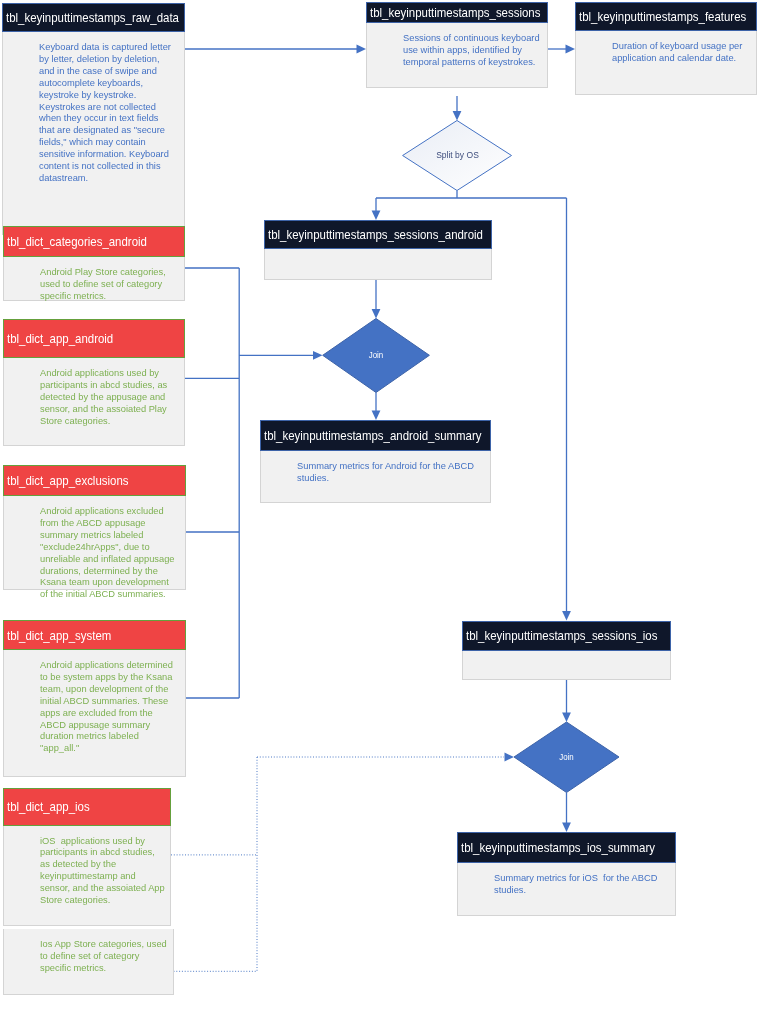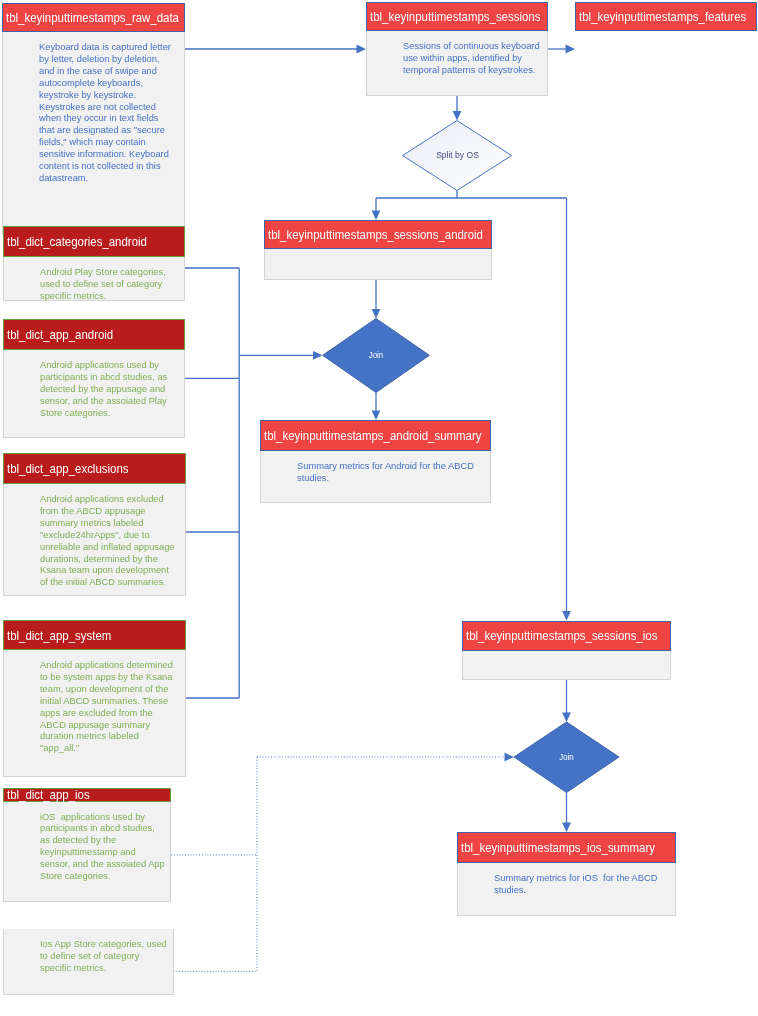--- a/index.html
+++ b/index.html
@@ -3,22 +3,22 @@
 <meta charset="utf-8">
 <style>
 *{margin:0;padding:0;box-sizing:border-box}
 html,body{width:758px;height:1016px;background:#fff}
 body{font-family:"Liberation Sans",sans-serif;position:relative;overflow:hidden}
 .box{position:absolute}
 .hd{color:#fff;display:flex;align-items:center;padding-left:3px;font-size:13px;white-space:nowrap}
 .hd span{transform:scaleX(0.88);transform-origin:0 50%}
 .bd{background:#f1f1f1;border:1px solid #d4d4d4;border-top:none;font-size:9.8px;line-height:11.9px;position:relative}
 .txt{position:absolute;left:36px;top:9px;transform:scaleX(0.95);transform-origin:0 0;white-space:nowrap}
-.blue .hd{background:#ef4444;border:1px solid #3d63a8}
-.green .hd{background:#b91c1c;border:1px solid #65a03c}
+.blue .hd{background:#0f172a;border:1px solid #3d63a8}
+.green .hd{background:#ef4444;border:1px solid #65a03c}
 .blue .bd{color:#4472C4}
 .green .bd{color:#7db051}
 #ovl{position:absolute;left:0;top:0}
 </style>
 </head>
 <body>
 
 <svg id="ovl" width="758" height="1016" viewBox="0 0 758 1016">
 <defs>
 <linearGradient id="g1" x1="0" y1="0" x2="1" y2="1">
@@ -64,31 +64,34 @@
 <div class="box blue" style="left:2px;top:3px;width:183px">
 <div class="hd" style="height:29px">
       <span>tbl_keyinputtimestamps_raw_data</span>
     </div>
 <div class="bd" style="height:203px">
       <div class="txt">Keyboard data is captured letter<br>by letter, deletion by deletion,<br>and in the case of swipe and<br>autocomplete keyboards,<br>keystroke by keystroke.<br>Keystrokes are not collected<br>when they occur in text fields<br>that are designated as "secure<br>fields," which may contain<br>sensitive information. Keyboard<br>content is not collected in this<br>datastream.</div>
     </div>
 </div>
 
 <div class="box blue" style="left:366px;top:2px;width:182px">
-<div class="hd" style="height:29px">
+<div class="hd" style="height:21px">
       <span>tbl_keyinputtimestamps_sessions</span>
     </div>
 <div class="bd" style="height:65px">
       <div class="txt">Sessions of continuous keyboard<br>use within apps, identified by<br>temporal patterns of keystrokes.</div>
     </div>
 </div>
 
 <div class="box blue" style="left:575px;top:2px;width:182px">
 <div class="hd" style="height:29px">
       <span>tbl_keyinputtimestamps_features</span>
+    </div>
+<div class="bd" style="height:64px">
+      <div class="txt">Duration of keyboard usage per<br>application and calendar date.</div>
     </div>
 </div>
 
 <div class="box blue" style="left:264px;top:220px;width:228px">
 <div class="hd" style="height:29px">
       <span>tbl_keyinputtimestamps_sessions_android</span>
     </div>
 <div class="bd" style="height:31px"></div>
 </div>
 
@@ -120,48 +123,48 @@
 <div class="box green" style="left:2.5px;top:226px;width:182px">
 <div class="hd" style="height:31px">
       <span>tbl_dict_categories_android</span>
     </div>
 <div class="bd" style="height:44px">
       <div class="txt">Android Play Store categories,<br>used to define set of category<br>specific metrics.</div>
     </div>
 </div>
 
 <div class="box green" style="left:2.5px;top:319px;width:182px">
-<div class="hd" style="height:31px">
+<div class="hd" style="height:39px">
       <span>tbl_dict_app_android</span>
     </div>
 <div class="bd" style="height:88px">
       <div class="txt">Android applications used by<br>participants in abcd studies, as<br>detected by the appusage and<br>sensor, and the assoiated Play<br>Store categories.</div>
     </div>
 </div>
 
-<div class="box green" style="left:2.5px;top:453px;width:183px">
+<div class="box green" style="left:2.5px;top:465px;width:183px">
 <div class="hd" style="height:31px">
       <span>tbl_dict_app_exclusions</span>
     </div>
-<div class="bd" style="height:112px">
+<div class="bd" style="height:94px">
       <div class="txt">Android applications excluded<br>from the ABCD appusage<br>summary metrics labeled<br>"exclude24hrApps", due to<br>unreliable and inflated appusage<br>durations, determined by the<br>Ksana team upon development<br>of the initial ABCD summaries.</div>
     </div>
 </div>
 
 <div class="box green" style="left:2.5px;top:620px;width:183px">
 <div class="hd" style="height:30px">
       <span>tbl_dict_app_system</span>
     </div>
 <div class="bd" style="height:127px">
       <div class="txt">Android applications determined<br>to be system apps by the Ksana<br>team, upon development of the<br>initial ABCD summaries. These<br>apps are excluded from the<br>ABCD appusage summary<br>duration metrics labeled<br>"app_all."</div>
     </div>
 </div>
 
 <div class="box green" style="left:2.5px;top:787.5px;width:168.5px">
-<div class="hd" style="height:14px">
+<div class="hd" style="height:38px">
       <span>tbl_dict_app_ios</span>
     </div>
 <div class="bd" style="height:100px">
       <div class="txt">iOS&nbsp; applications used by<br>participants in abcd studies,<br>as detected by the<br>keyinputtimestamp and<br>sensor, and the assoiated App<br>Store categories.</div>
     </div>
 </div>
 
 <div class="box green" style="left:2.5px;top:929px;width:171px">
 <div class="bd" style="height:66px">
       <div class="txt">Ios App Store categories, used<br>to define set of category<br>specific metrics.</div>

